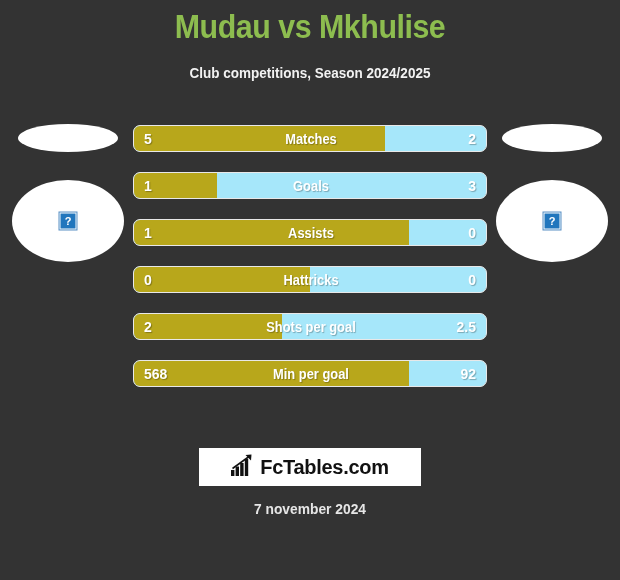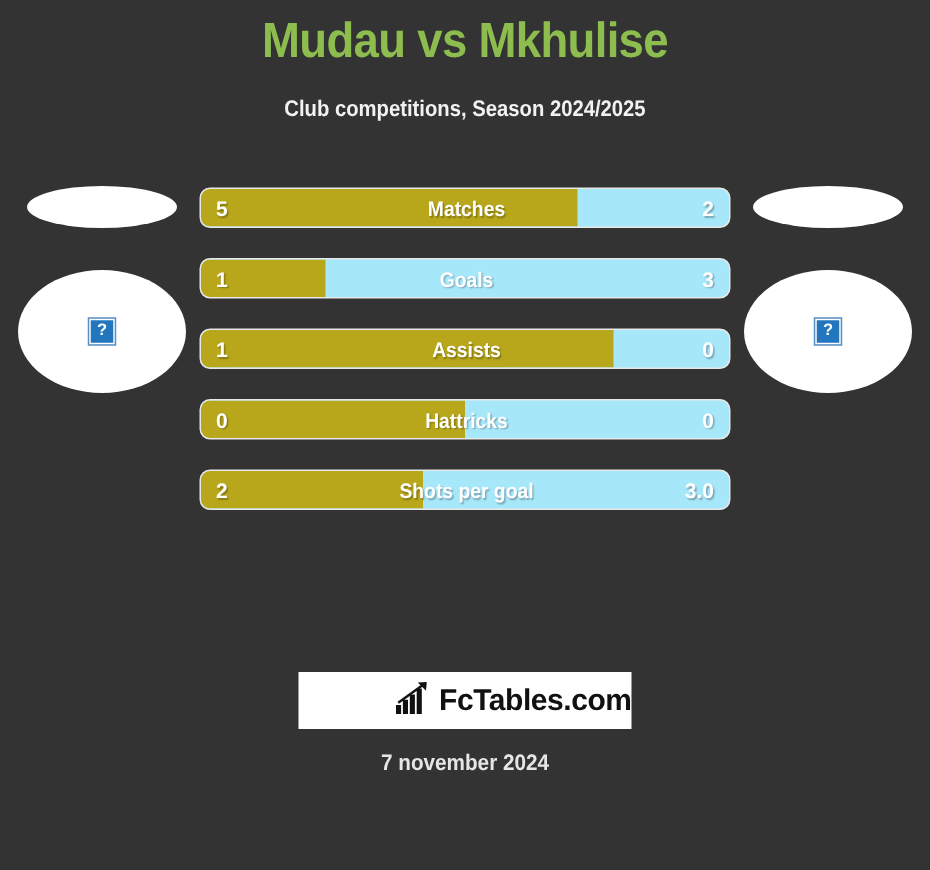--- a/index.html
+++ b/index.html
@@ -157,21 +157,21 @@
   
   .logo-box {
     position: absolute;
     top: 448px;
     left: 199px;
     width: 222px;
     height: 38px;
     background: #ffffff;
     display: flex;
     align-items: center;
-    justify-content: flex-end;
+    justify-content: center;
   }
   .logo-inner {
     display: flex;
     align-items: center;
     gap: 5px;
   }
   .logo-text {
     color: #111111;
     font-size: 20px;
     font-weight: bold;
@@ -247,23 +247,29 @@
       <div class="stat-home">0</div>
       <div class="stat-label">Hattricks</div>
       <div class="stat-away">0</div>
     </div>
 
 
     <div class="stat-row">
       <div class="stat-fill" style="width: 42%;"></div>
       <div class="stat-home">2</div>
       <div class="stat-label">Shots per goal</div>
-      <div class="stat-away">3.0</div>
-    </div>
-
+      <div class="stat-away">2.5</div>
+    </div>
+
+    <div class="stat-row">
+      <div class="stat-fill" style="width: 78%;"></div>
+      <div class="stat-home">568</div>
+      <div class="stat-label">Min per goal</div>
+      <div class="stat-away">92</div>
+    </div>
 
   </div>
 
   <div class="logo-box">
     <div class="logo-inner">
       <span>
         <svg width="24" height="22" viewBox="0 0 24 22">
           <rect x="0" y="16" width="3.4" height="6" fill="#111111"></rect>
           <rect x="4.6" y="12.5" width="3.4" height="9.5" fill="#111111"></rect>
           <rect x="9.2" y="9" width="3.4" height="13" fill="#111111"></rect>

